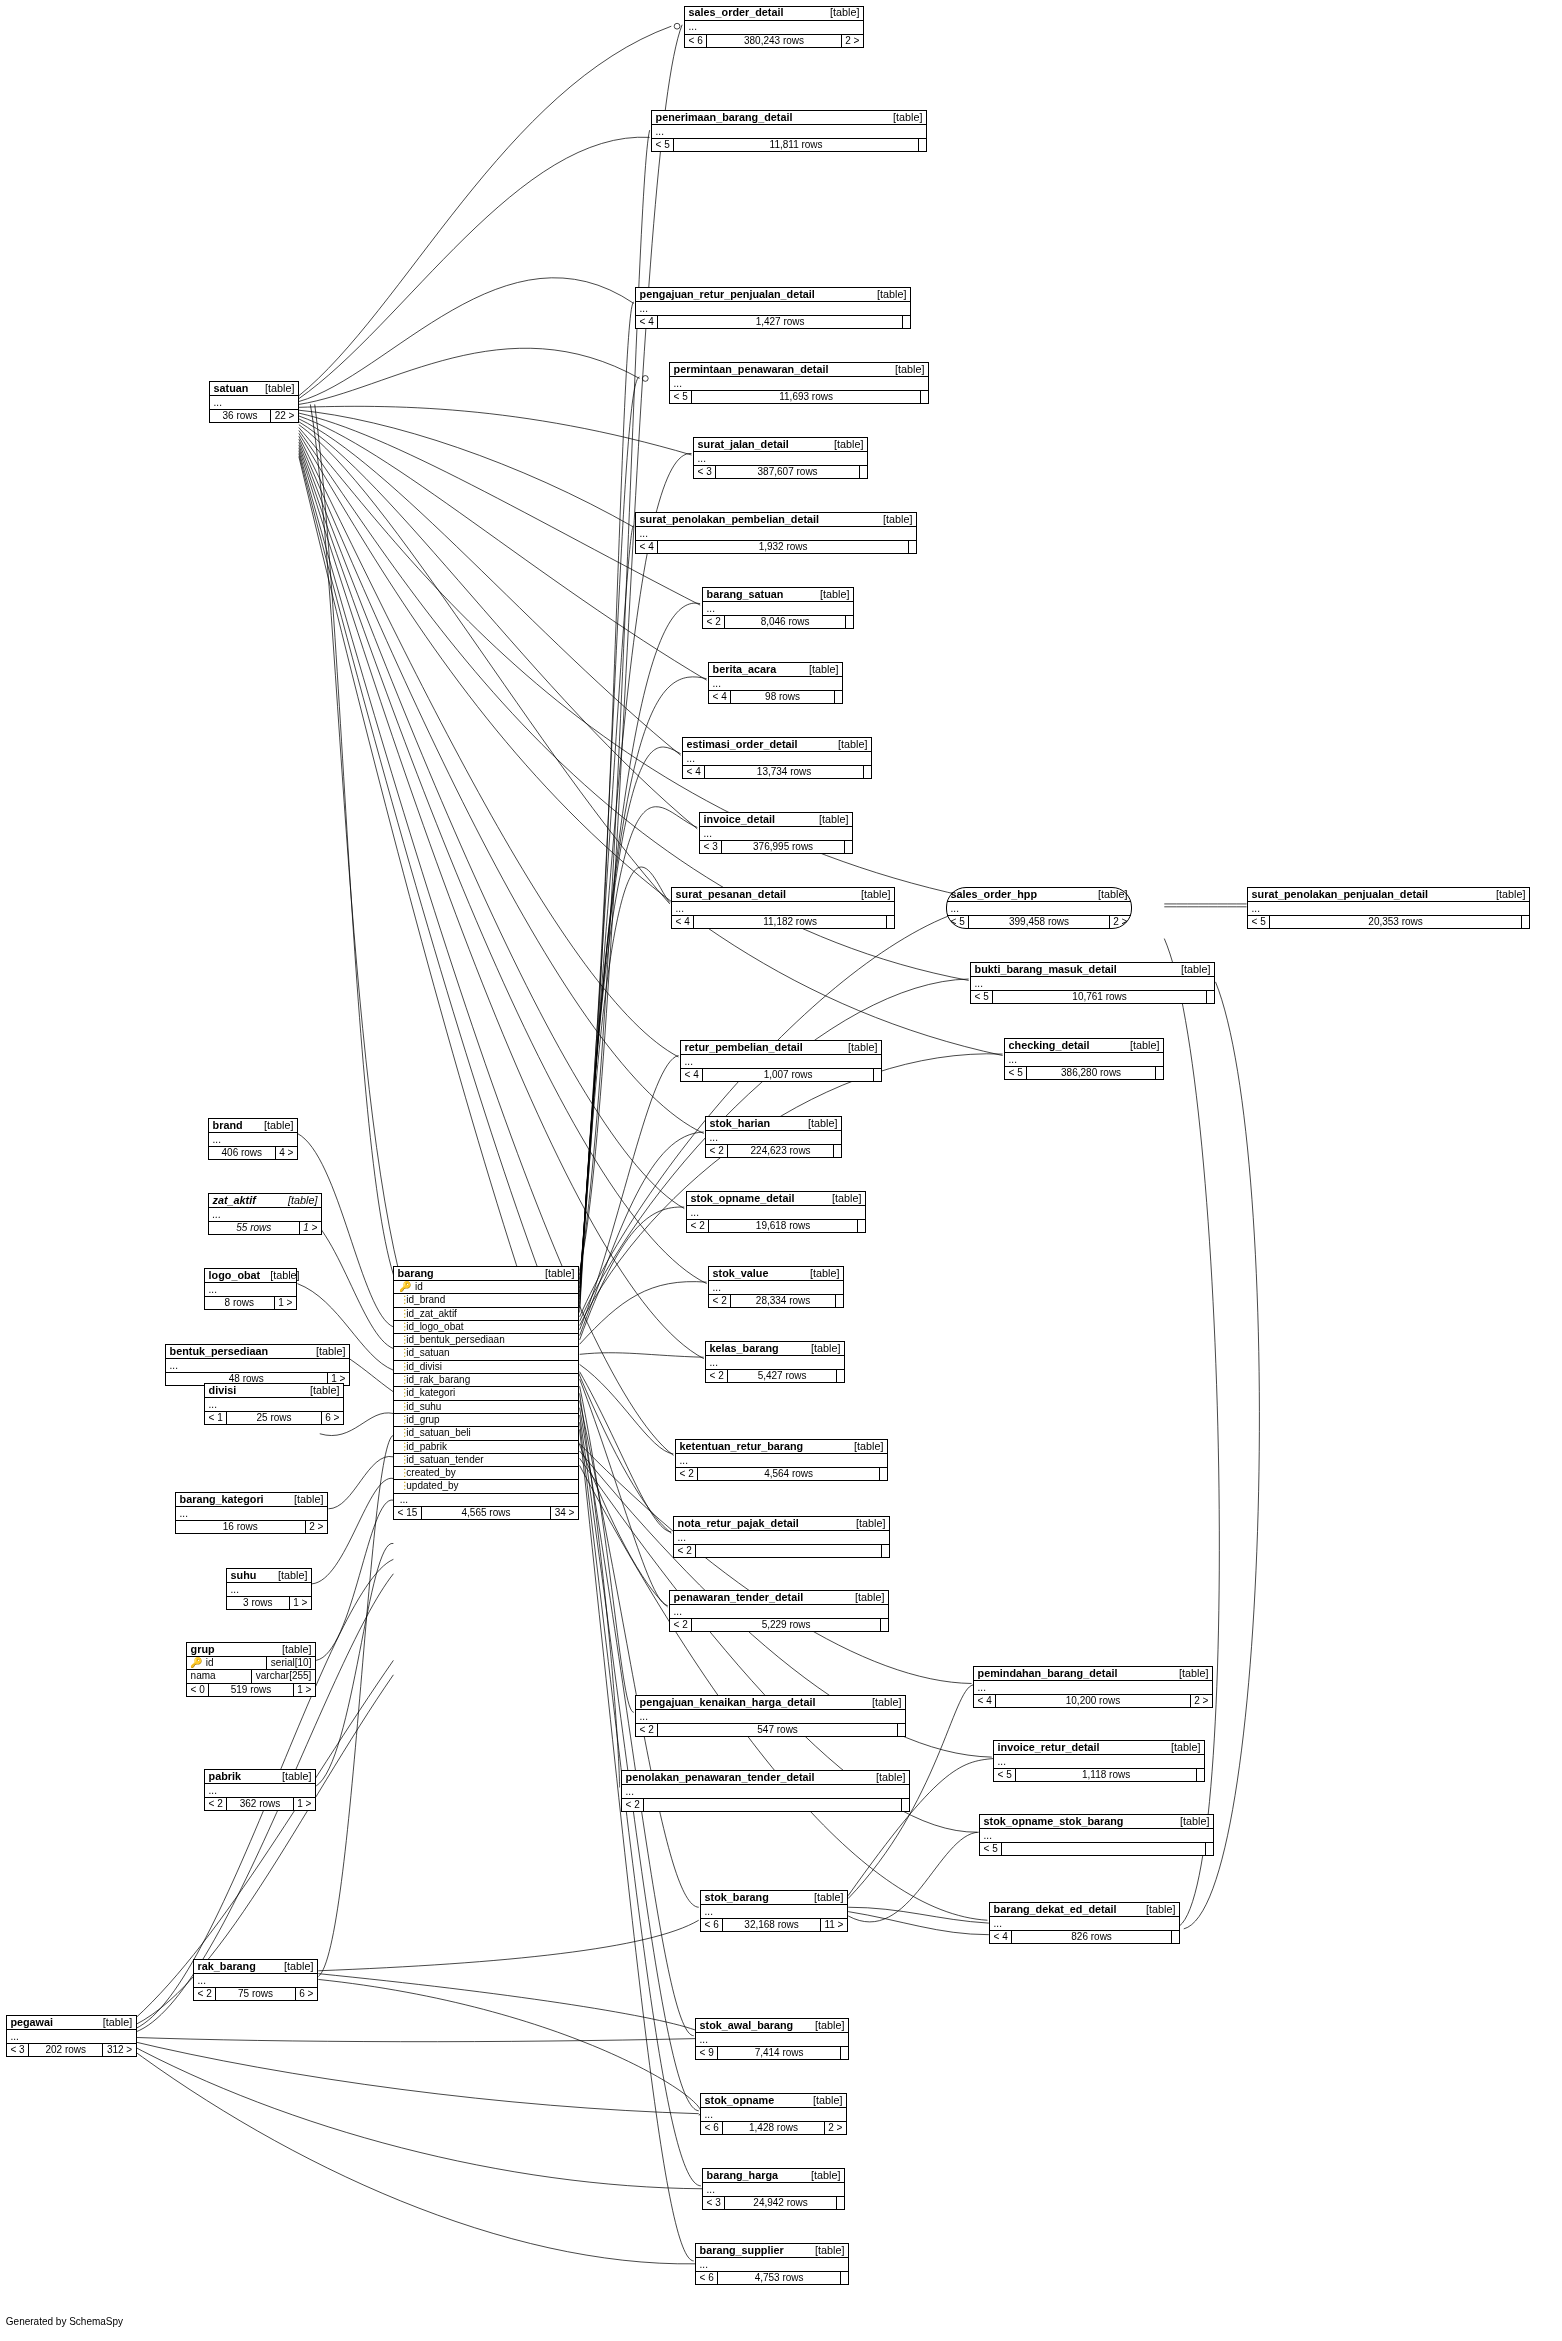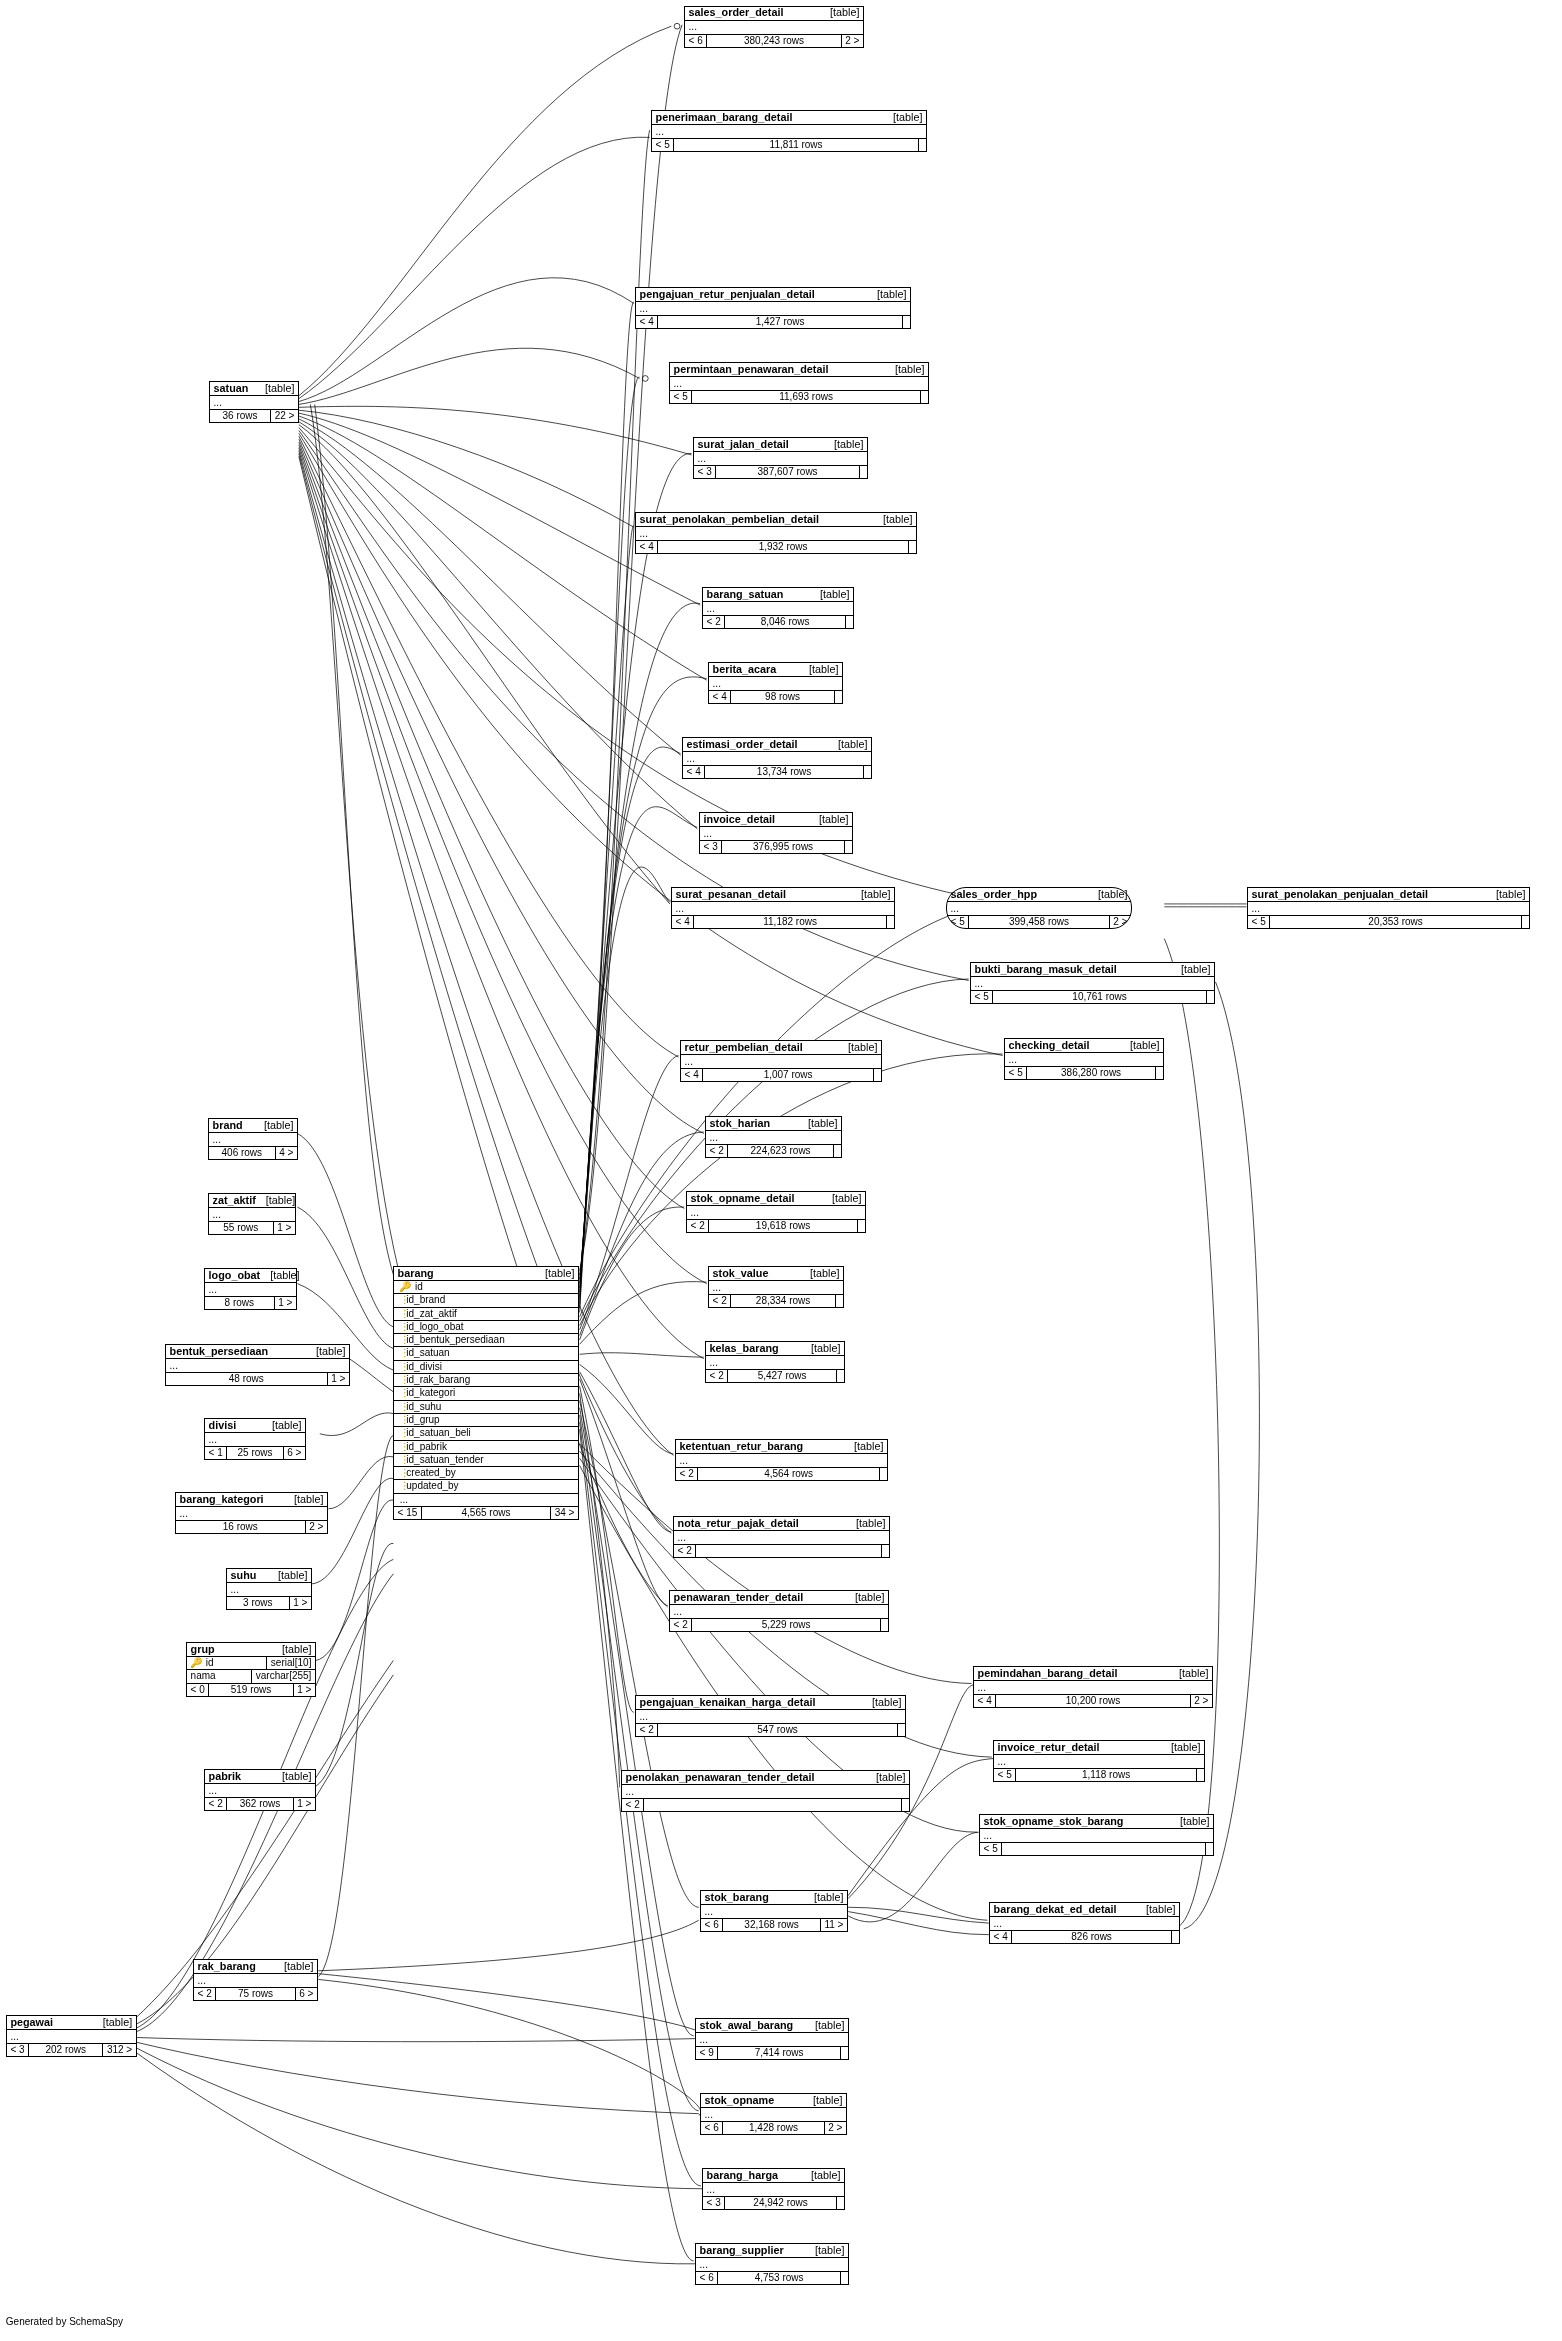--- a/index.html
+++ b/index.html
@@ -581,21 +581,21 @@
       <div class="hdr">
         <span class="tname">brand</span>
         <span class="ttype">[table]</span>
       </div>
       <div class="body">...</div>
       <div class="foot">
         <div class="cell grow">406 rows</div>
         <div class="cell">4 &gt;</div>
       </div>
     </div>
-    <div class="node" style="left: 208px; top: 1193px; width: 88px;">
+    <div class="node" style="left: 208px; top: 1193px; width: 114px; font-style: italic;">
       <div class="hdr">
         <span class="tname">zat_aktif</span>
         <span class="ttype">[table]</span>
       </div>
       <div class="body">...</div>
       <div class="foot">
         <div class="cell grow">55 rows</div>
         <div class="cell">1 &gt;</div>
       </div>
     </div>
@@ -614,21 +614,21 @@
       <div class="hdr">
         <span class="tname">bentuk_persediaan</span>
         <span class="ttype">[table]</span>
       </div>
       <div class="body">...</div>
       <div class="foot">
         <div class="cell grow">48 rows</div>
         <div class="cell">1 &gt;</div>
       </div>
     </div>
-    <div class="node" style="left: 204px; top: 1418px; width: 102px;">
+    <div class="node" style="left: 204px; top: 1383px; width: 140px;">
       <div class="hdr">
         <span class="tname">divisi</span>
         <span class="ttype">[table]</span>
       </div>
       <div class="body">...</div>
       <div class="foot">
         <div class="cell">&lt; 1</div>
         <div class="cell grow">25 rows</div>
         <div class="cell">6 &gt;</div>
       </div>

